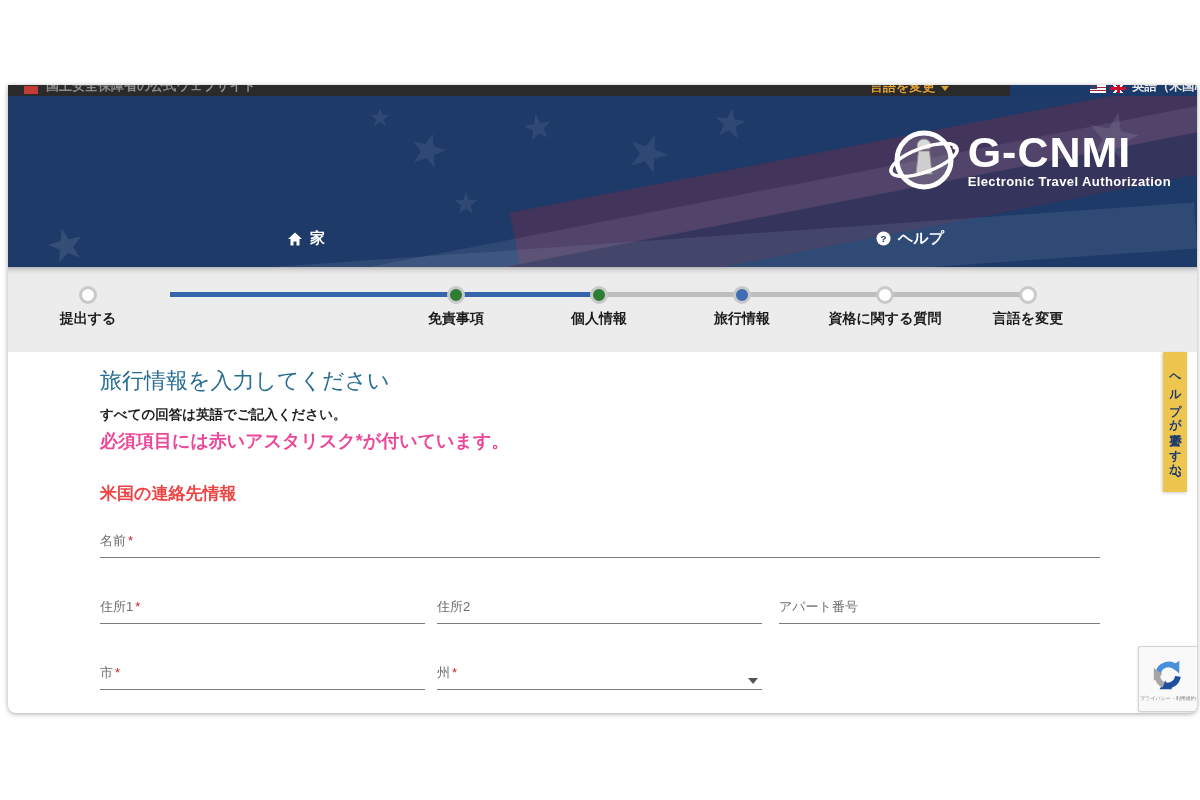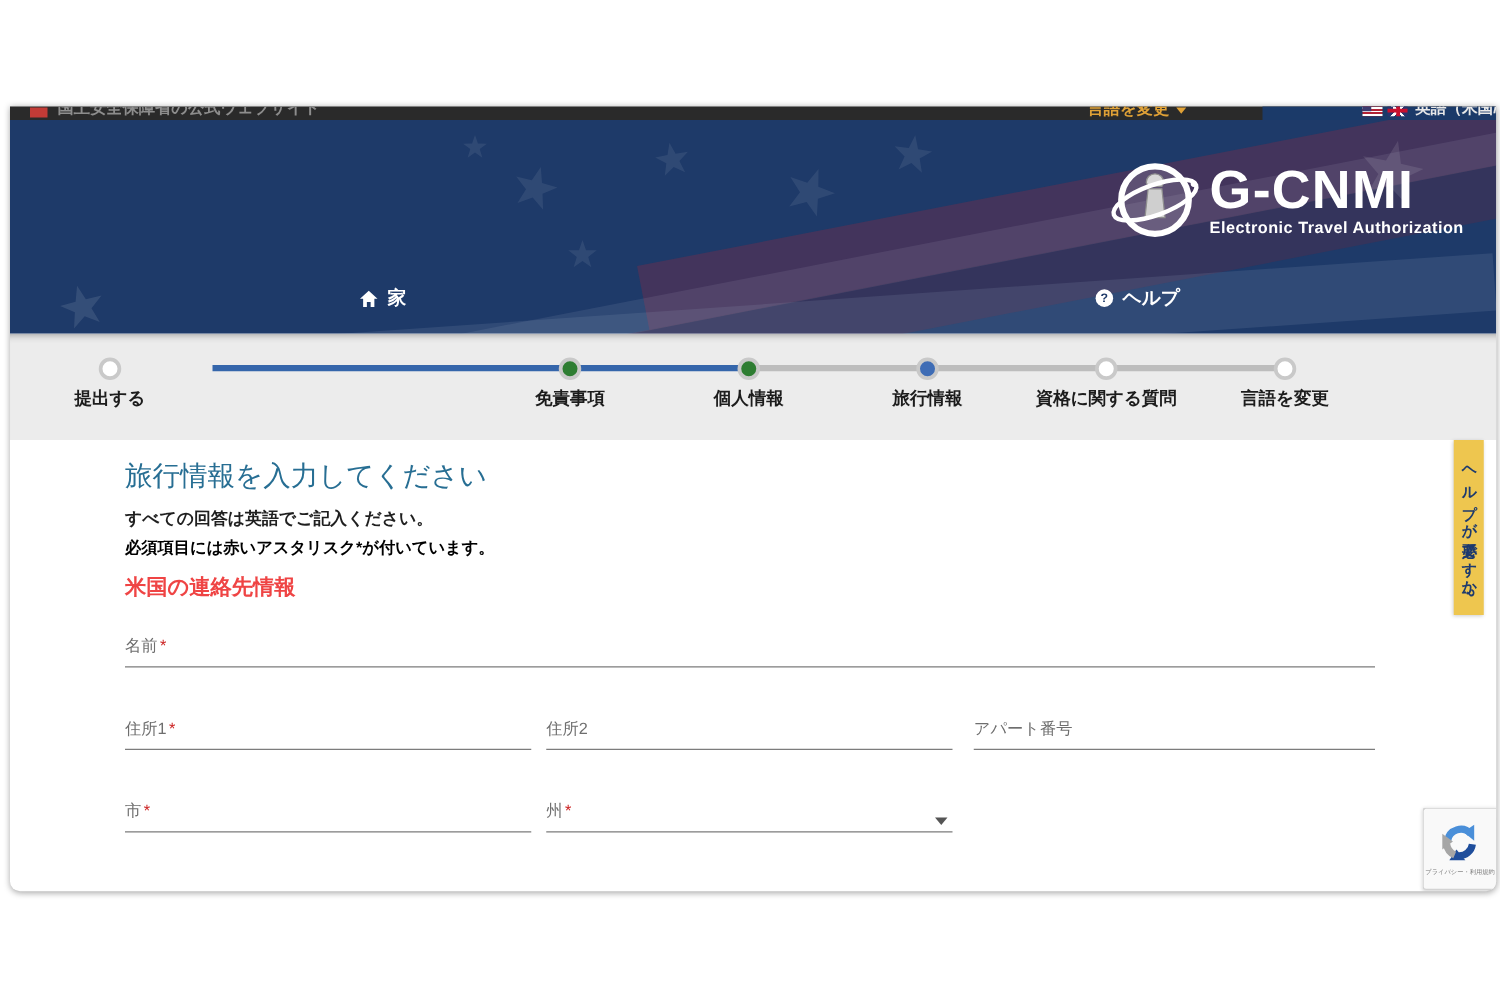--- a/index.html
+++ b/index.html
@@ -56,21 +56,21 @@
   .step:nth-of-type(1){left:82px;}  .step:nth-of-type(2){left:225px;}
   .step:nth-of-type(3){left:368px;} .step:nth-of-type(4){left:511px;}
   .step:nth-of-type(5){left:654px;} .step:nth-of-type(6){left:797px;}
   .step:nth-of-type(7){left:940px;}
 
   
   .content{position:absolute;left:0;top:267px;width:100%;height:302px;background:#fff;}
   .content-inner{padding:14px 0 0 92px;width:1000px;}
   .page-title{font-size:22px;font-weight:400;color:#276e93;margin:0 0 10px 0;}
   .note1{font-size:13.5px;font-weight:bold;color:#1f1f1f;margin:0 0 5px 0;}
-  .note2{font-size:13px;font-weight:bold;color:#000000;margin:0 0 11px 0;}
+  .note2{font-size:18px;font-weight:bold;color:#ec4899;margin:0 0 29px 0;}
   .section-title{font-size:17px;font-weight:bold;color:#ef4444;margin:0 0 29px 0;}
   .frow{display:flex;margin-bottom:42px;}
   .field{display:flex;flex-direction:column;justify-content:space-between;height:24px;position:relative;}
   .field .flabel{font-size:13px;color:#6e6e6e;line-height:13px;white-space:nowrap;}
   .field .req{color:#cc2222;margin-left:2px;}
   .field input{border:none;border-bottom:1.5px solid #7c7c7c;background:transparent;outline:none;height:10px;font-size:12px;padding:0;width:100%;}
   .w-full{width:1000px;} .w-col{width:325px;} .w-col3{width:321px;}
   .gap12{margin-right:12px;} .gap17{margin-right:17px;}
   .dd-arrow{position:absolute;right:4px;bottom:6px;width:0;height:0;border-left:5px solid transparent;border-right:5px solid transparent;border-top:6px solid #555;}
 

